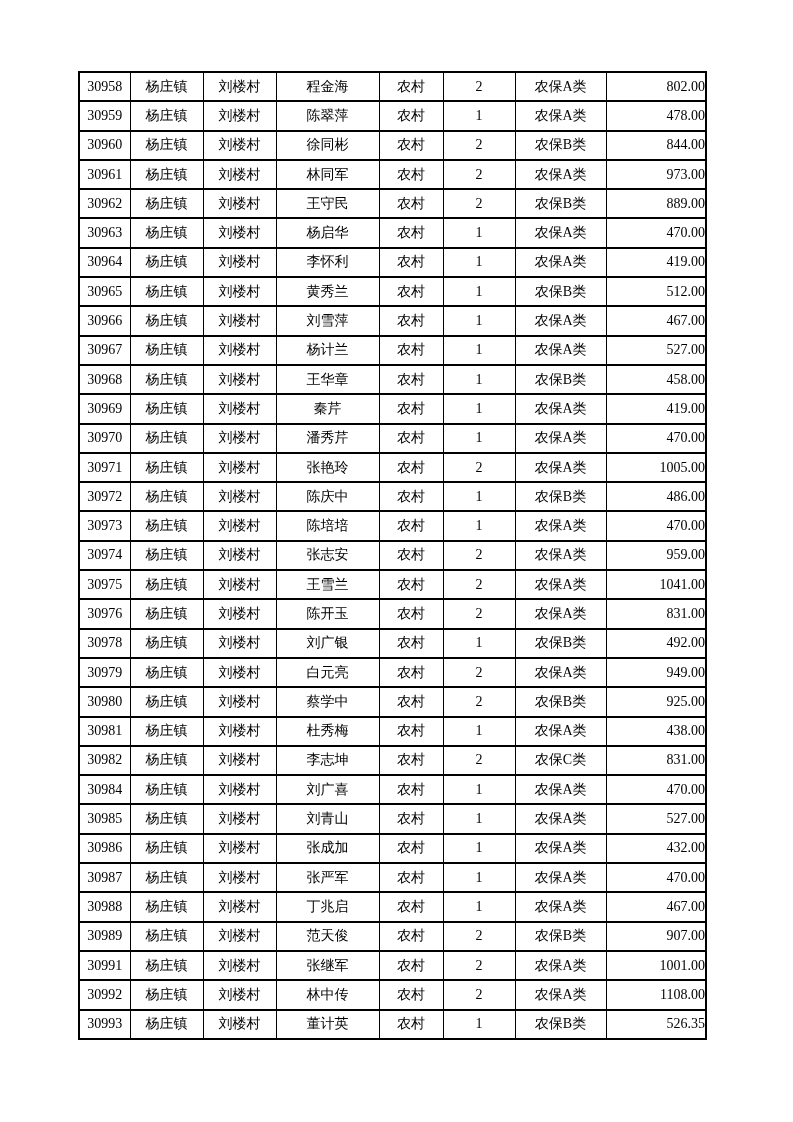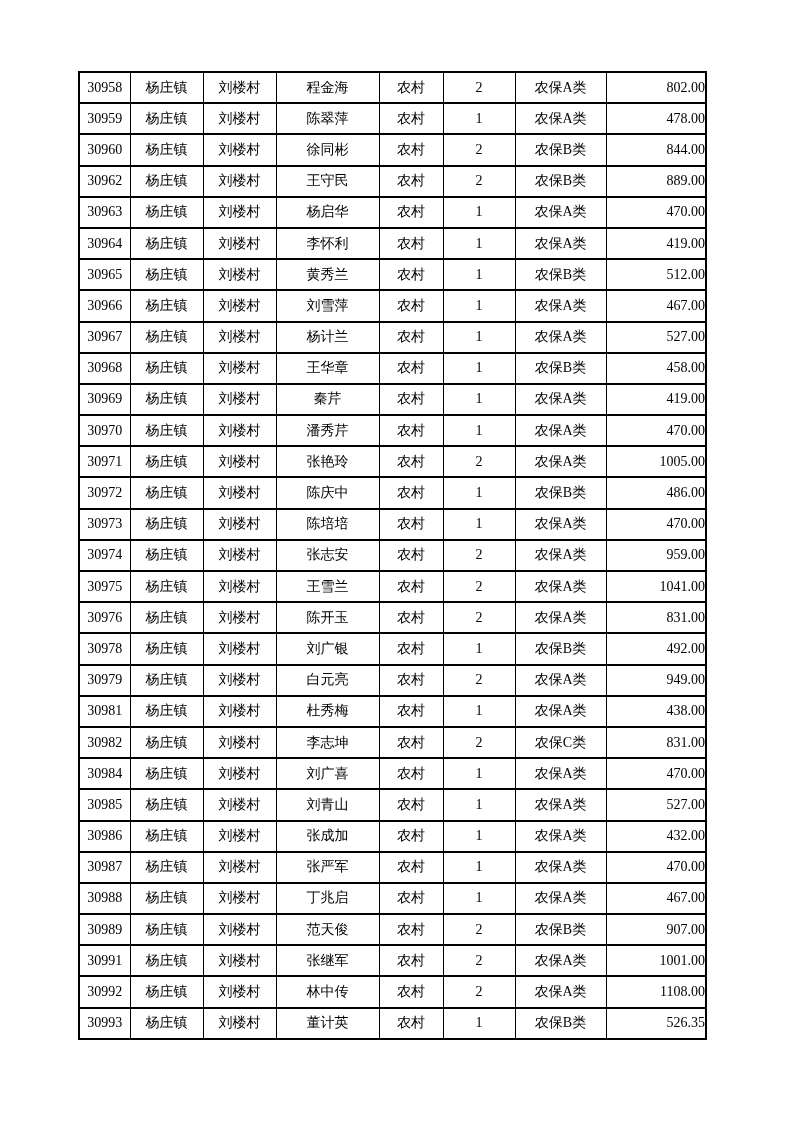--- a/index.html
+++ b/index.html
@@ -101,20 +101,30 @@
           <td class="col-serial">30960</td>
           <td class="col-town">杨庄镇</td>
           <td class="col-village">刘楼村</td>
           <td class="col-name">徐同彬</td>
           <td class="col-residence">农村</td>
           <td class="col-persons">2</td>
           <td class="col-category">农保B类</td>
           <td class="col-amount">844.00</td>
         </tr>
         <tr>
+          <td class="col-serial">30961</td>
+          <td class="col-town">杨庄镇</td>
+          <td class="col-village">刘楼村</td>
+          <td class="col-name">林同军</td>
+          <td class="col-residence">农村</td>
+          <td class="col-persons">2</td>
+          <td class="col-category">农保A类</td>
+          <td class="col-amount">973.00</td>
+        </tr>
+        <tr>
           <td class="col-serial">30962</td>
           <td class="col-town">杨庄镇</td>
           <td class="col-village">刘楼村</td>
           <td class="col-name">王守民</td>
           <td class="col-residence">农村</td>
           <td class="col-persons">2</td>
           <td class="col-category">农保B类</td>
           <td class="col-amount">889.00</td>
         </tr>
         <tr>
@@ -269,20 +279,30 @@
         </tr>
         <tr>
           <td class="col-serial">30979</td>
           <td class="col-town">杨庄镇</td>
           <td class="col-village">刘楼村</td>
           <td class="col-name">白元亮</td>
           <td class="col-residence">农村</td>
           <td class="col-persons">2</td>
           <td class="col-category">农保A类</td>
           <td class="col-amount">949.00</td>
+        </tr>
+        <tr>
+          <td class="col-serial">30980</td>
+          <td class="col-town">杨庄镇</td>
+          <td class="col-village">刘楼村</td>
+          <td class="col-name">蔡学中</td>
+          <td class="col-residence">农村</td>
+          <td class="col-persons">2</td>
+          <td class="col-category">农保B类</td>
+          <td class="col-amount">925.00</td>
         </tr>
         <tr>
           <td class="col-serial">30981</td>
           <td class="col-town">杨庄镇</td>
           <td class="col-village">刘楼村</td>
           <td class="col-name">杜秀梅</td>
           <td class="col-residence">农村</td>
           <td class="col-persons">1</td>
           <td class="col-category">农保A类</td>
           <td class="col-amount">438.00</td>

